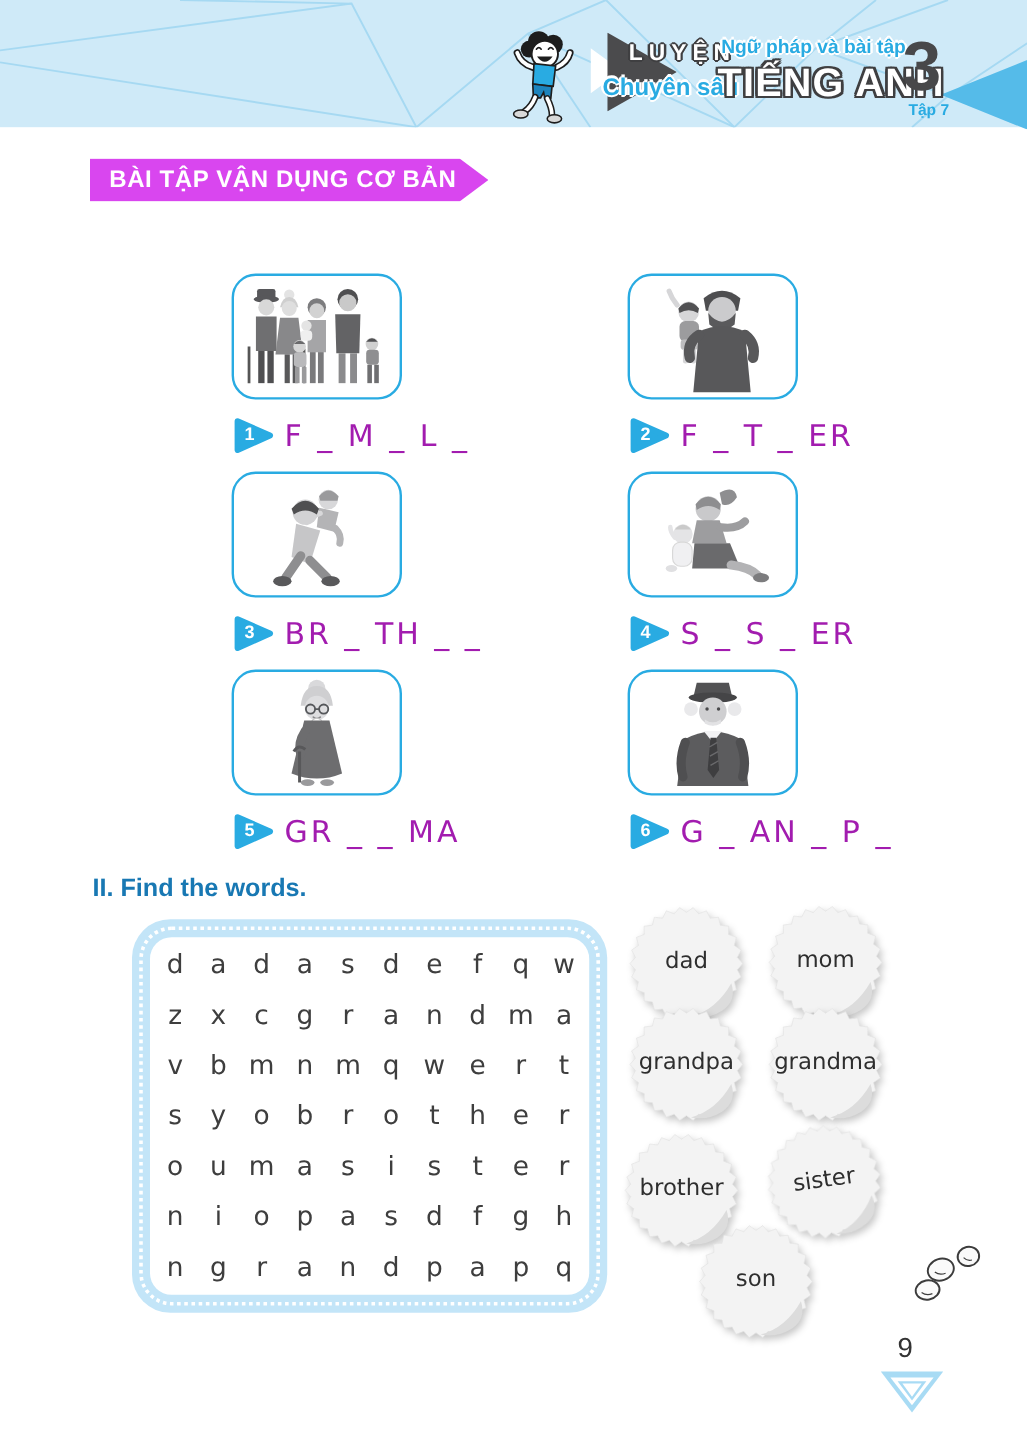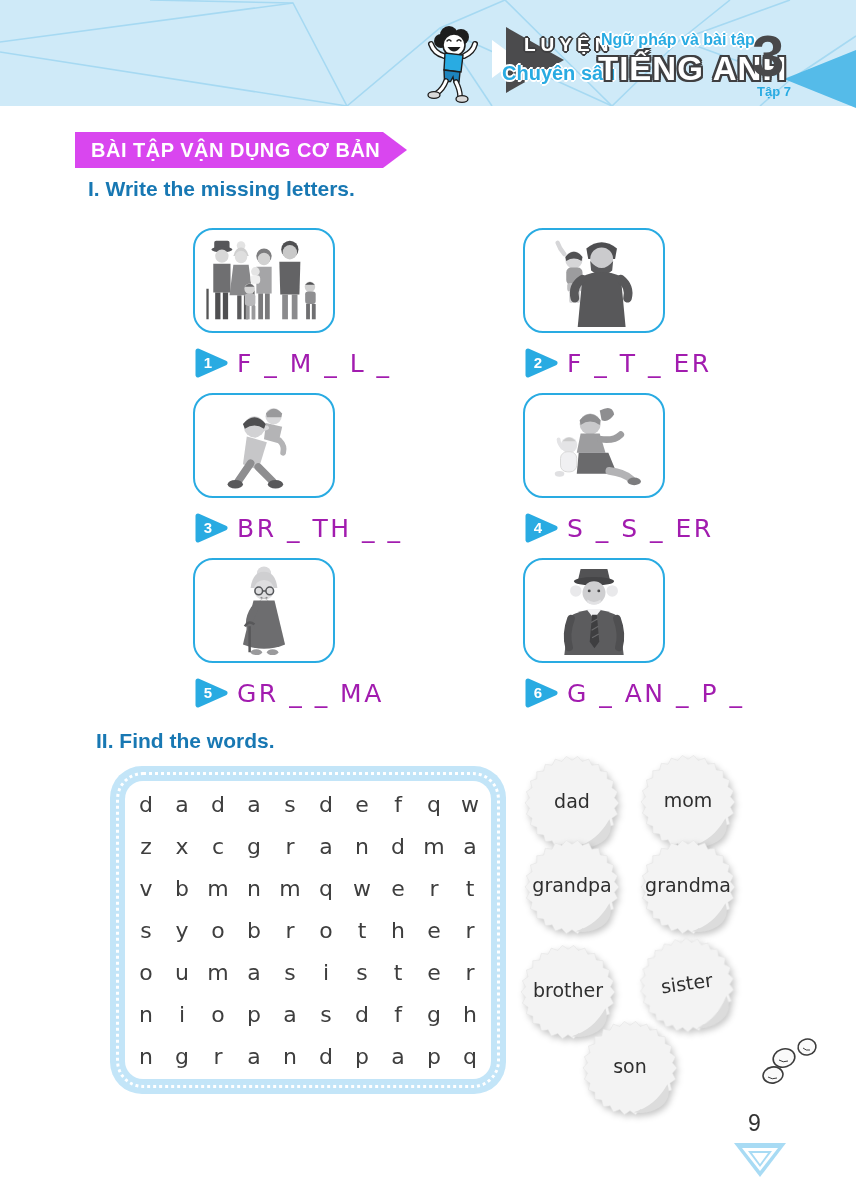--- a/index.html
+++ b/index.html
@@ -31,21 +31,21 @@
 
   
   .section-banner{position:absolute;left:75px;top:132px;width:332px;height:36px;background:#d946ef;
         -webkit-clip-path:polygon(0 0,calc(100% - 24px) 0,100% 50%,calc(100% - 24px) 100%,0 100%);
         clip-path:polygon(0 0,calc(100% - 24px) 0,100% 50%,calc(100% - 24px) 100%,0 100%);
         color:#ffffff;font-size:20px;font-weight:bold;line-height:36px;padding-left:16px;
         letter-spacing:.5px;box-sizing:border-box;}
 
   .sec-heading{position:absolute;font-size:21px;font-weight:bold;color:#1878b3;}
   .sec1-heading{left:88px;top:177px;}
-  .sec2-heading{left:96px;top:729px;}
+  .sec2-heading{left:77px;top:729px;}
 
   
   .qitem{position:absolute;width:142px;}
   .qcard{width:142px;height:105px;border:2.5px solid #29abe2;border-radius:20px;box-sizing:border-box;
         display:flex;align-items:center;justify-content:center;background:#fff;overflow:hidden;}
   .qlabel{display:flex;align-items:center;margin-top:15px;margin-left:2px;white-space:nowrap;}
   .qbadge{position:relative;width:34px;height:30px;flex:0 0 auto;margin-right:8px;}
   .qbadge svg{position:absolute;left:0;top:0;}
   .qbadge .num{position:absolute;left:6px;top:6px;width:14px;text-align:center;color:#fff;
         font-size:15px;font-weight:bold;}
@@ -125,21 +125,20 @@
     <div class="brand-line1">LUYỆN</div>
     <div class="brand-line2">Chuyên sâu</div>
     <div class="brand-sub">Ngữ pháp và bài tập</div>
     <div class="brand-title">TIẾNG ANH</div>
     <div class="brand-grade">3</div>
     <div class="brand-volume">Tập 7</div>
   </div>
 
   <div class="section-banner">BÀI TẬP VẬN DỤNG CƠ BẢN</div>
 
-  <div class="sec-heading sec1-heading">I. Write the missing letters.</div>
 
   <div class="qitem" style="left:193px;top:228px;">
     <div class="qcard">
       <svg width="134" height="98" viewBox="0 0 140 100">
         <rect x="18" y="8" width="16" height="9" rx="2" fill="#57575a"></rect>
           <ellipse cx="26" cy="17" rx="11" ry="3" fill="#57575a"></ellipse>
         <circle cx="26" cy="24" r="7" fill="#d8d8d8"></circle>
         <path d="M17 32 h18 v30 h-18 z" fill="#6f6f71"></path>
         <rect x="19" y="62" width="5.5" height="28" fill="#4f4f51"></rect>
           <rect x="27" y="62" width="5.5" height="28" fill="#4f4f51"></rect>

